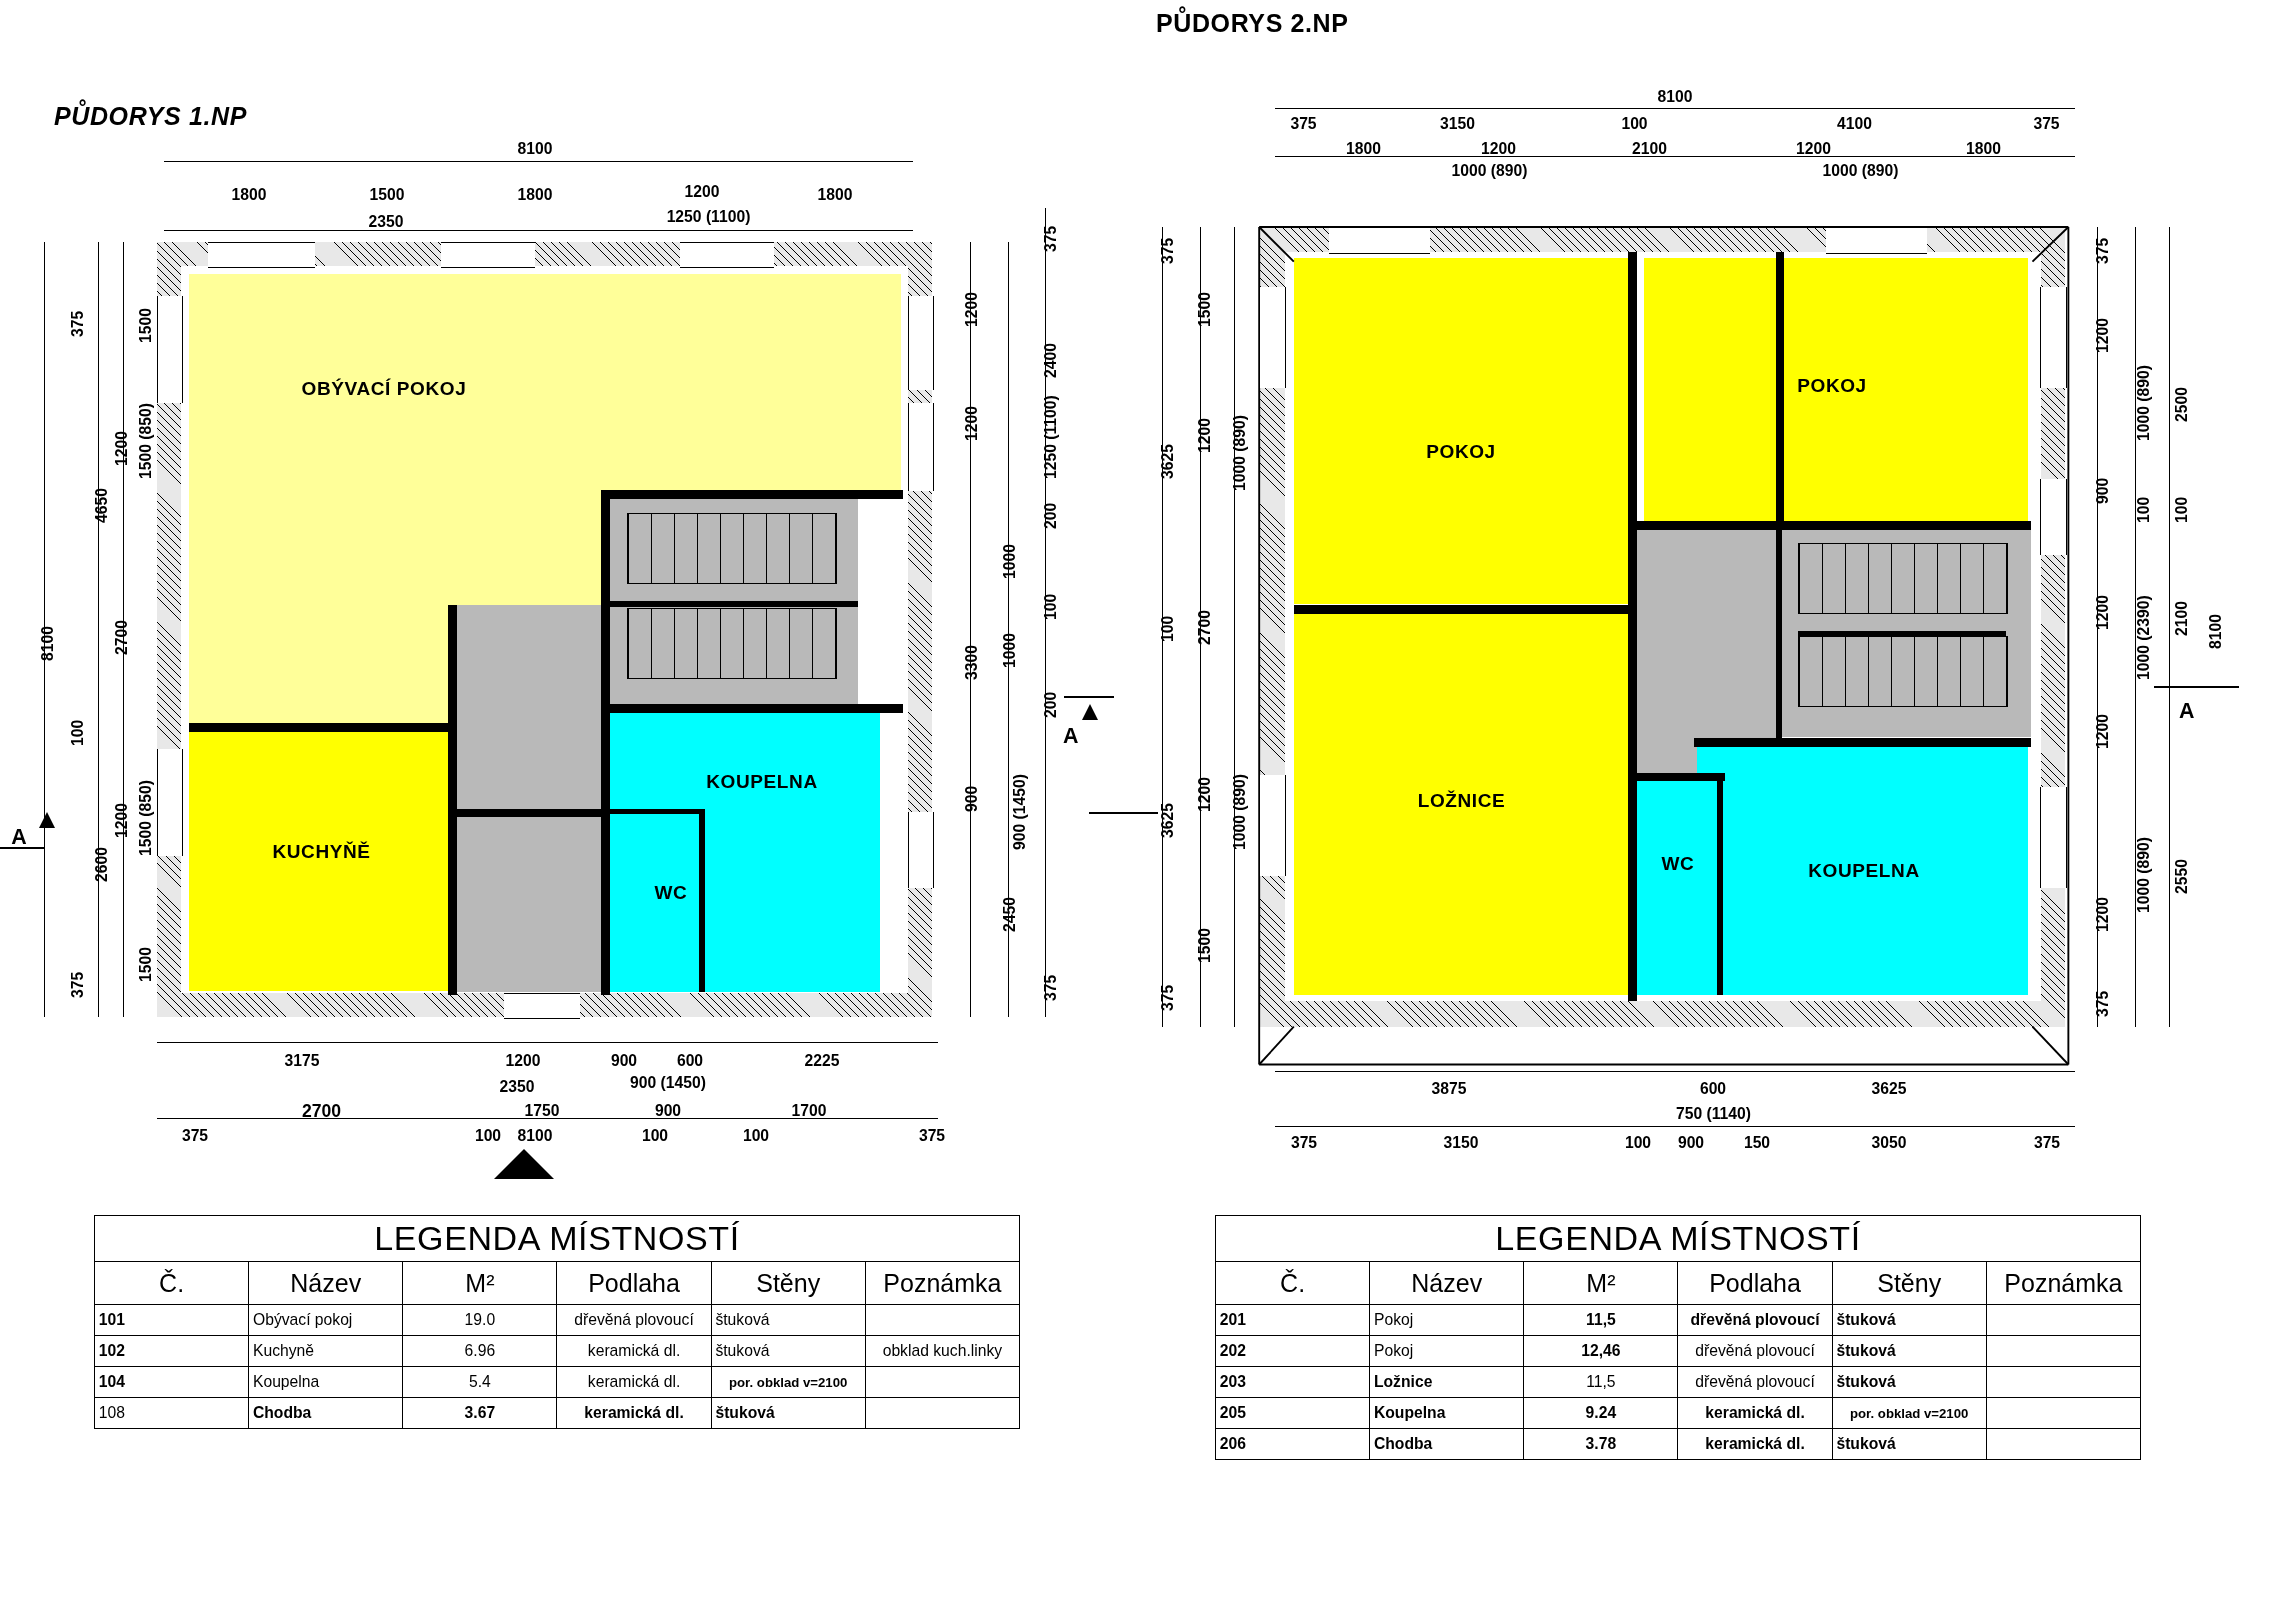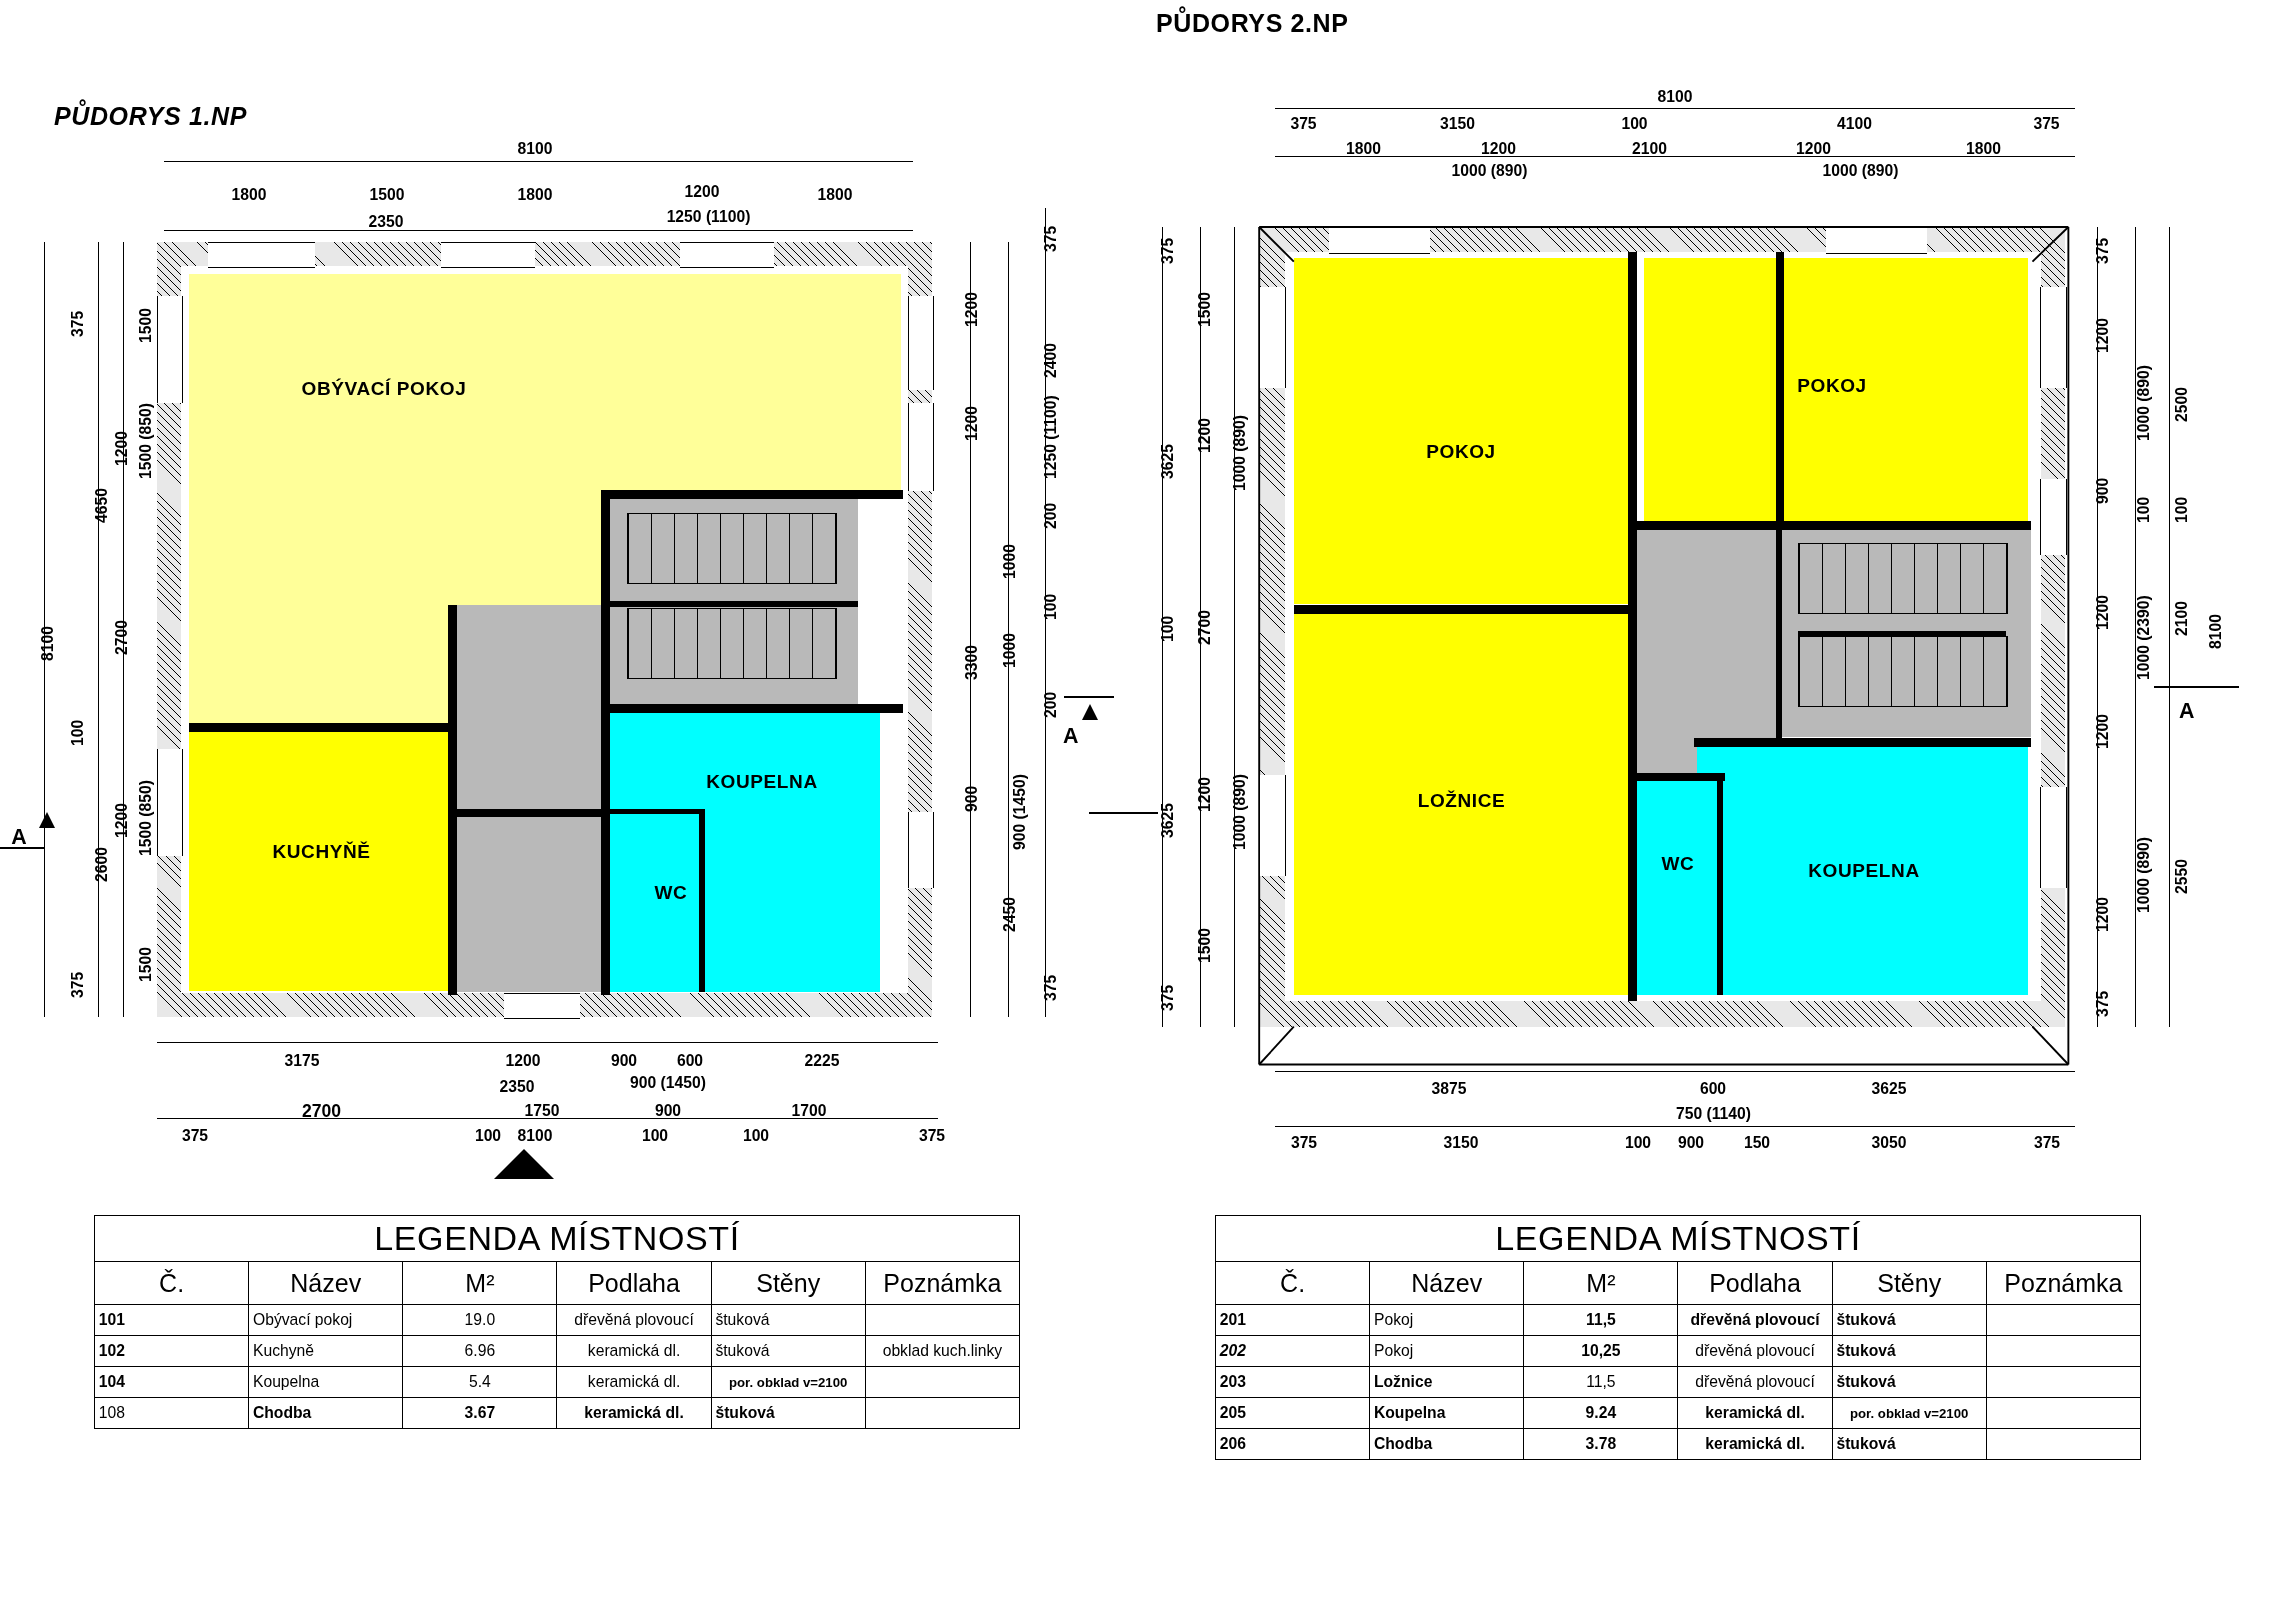--- a/index.html
+++ b/index.html
@@ -336,23 +336,23 @@
     </tr>
     <tr>
           <td class="legnum" style="height:30px;">201</td>
           <td class="legcell">Pokoj</td>
           <td class="legcell b ctr">11,5</td>
           <td class="legcell b ctr">dřevěná plovoucí</td>
           <td class="legcell b">štuková</td>
           <td class="legcell ctr"></td>
         </tr>
     <tr>
-          <td class="legnum" style="height:30px;font-style:italic;">202</td>
+          <td class="legnum" style="height:30px;">202</td>
           <td class="legcell">Pokoj</td>
-          <td class="legcell b ctr">10,25</td>
+          <td class="legcell b ctr">12,46</td>
           <td class="legcell ctr">dřevěná plovoucí</td>
           <td class="legcell b">štuková</td>
           <td class="legcell ctr"></td>
         </tr>
     <tr>
           <td class="legnum" style="height:30px;">203</td>
           <td class="legcell b">Ložnice</td>
           <td class="legcell ctr">11,5</td>
           <td class="legcell ctr">dřevěná plovoucí</td>
           <td class="legcell b">štuková</td>

